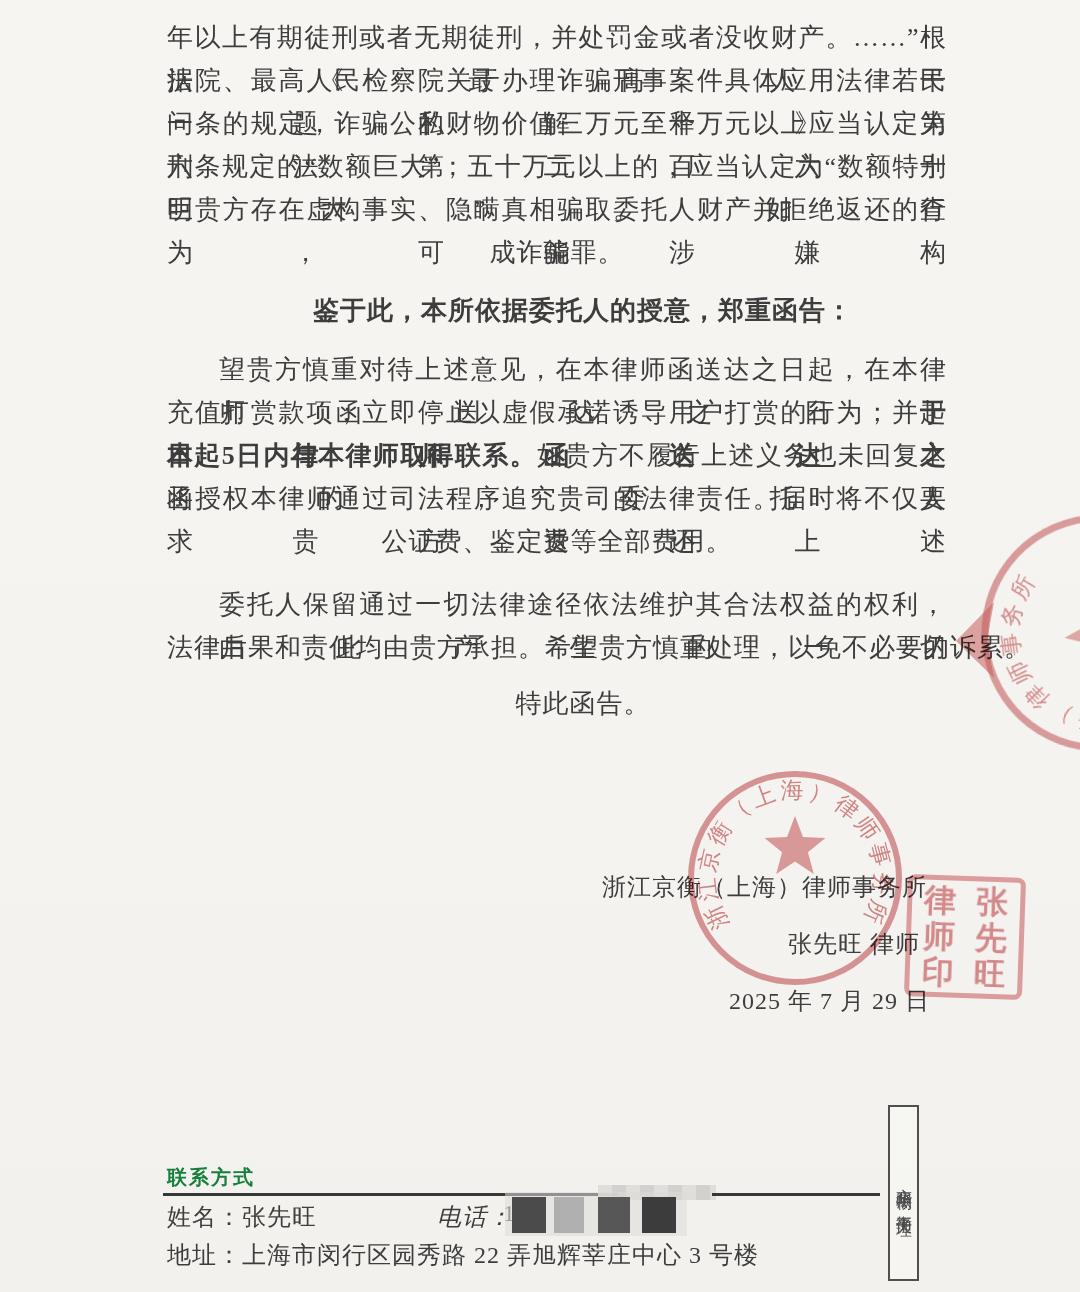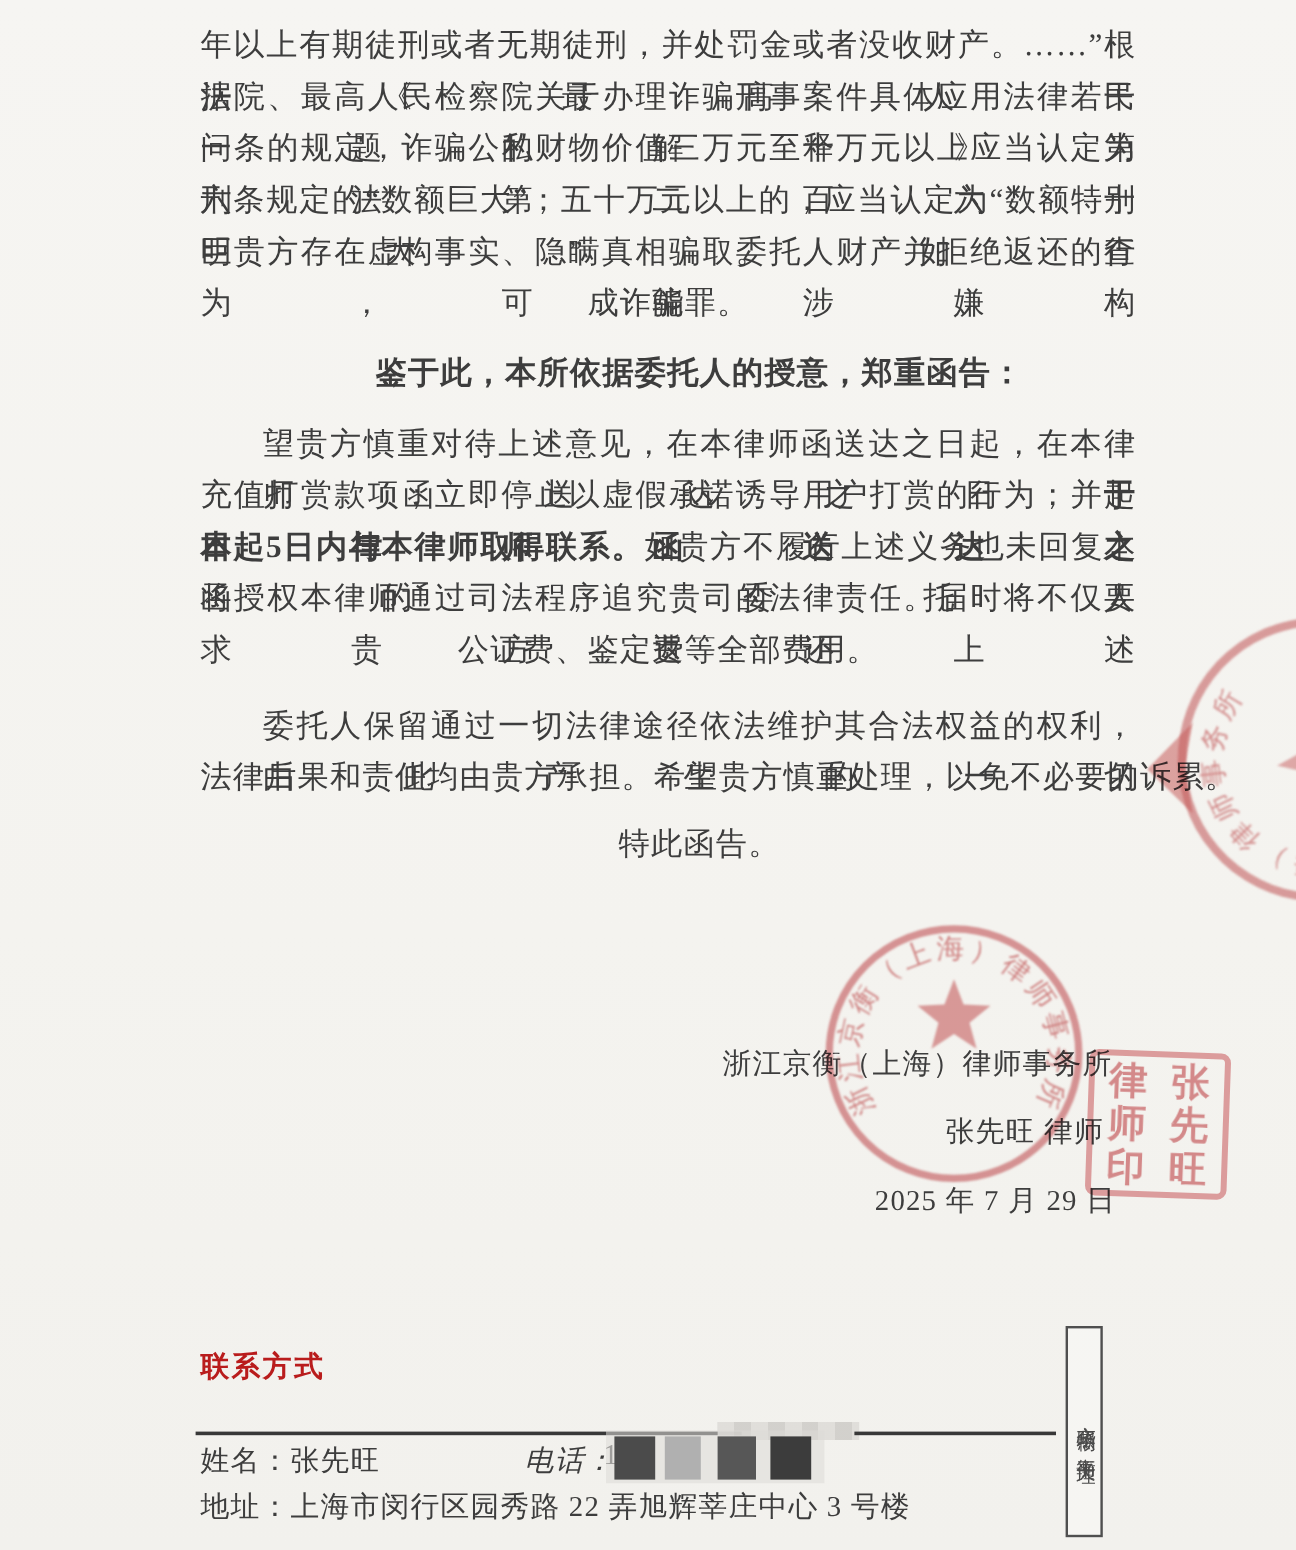--- a/index.html
+++ b/index.html
@@ -22,22 +22,22 @@
   
   .signature{
     position:absolute;top:859px;right:133px;text-align:right;
     font-size:24px;line-height:57px;color:#3d3d3d;letter-spacing:1px;margin-left:24px;
   }
   .sig-firm{padding-right:20px;}
   .sig-lawyer{padding-right:27px;font-weight:400;}
   .sig-date{padding-right:17px;}
   
   .contact-title{
-    position:absolute;left:167px;top:1123px;font-size:24px;font-weight:bold;
-    letter-spacing:2px;color:#b91c1c;
+    position:absolute;left:167px;top:1164px;font-size:20px;font-weight:bold;
+    letter-spacing:2px;color:#15803d;
   }
   .rule{position:absolute;height:3px;background:#383838;top:1193px;}
   .rule.seg1{left:163px;width:455px;}
   .rule.seg2{left:712px;width:168px;}
   .rule-patch{
     position:absolute;left:598px;top:1185px;width:118px;height:15px;
     background:repeating-linear-gradient(90deg,#dedcd8 0 14px,#cfcdc9 14px 28px);
     opacity:.9;
   }
   .contact-row{position:absolute;left:167px;font-size:24px;letter-spacing:1px;color:#3d3d3d;white-space:nowrap;}

